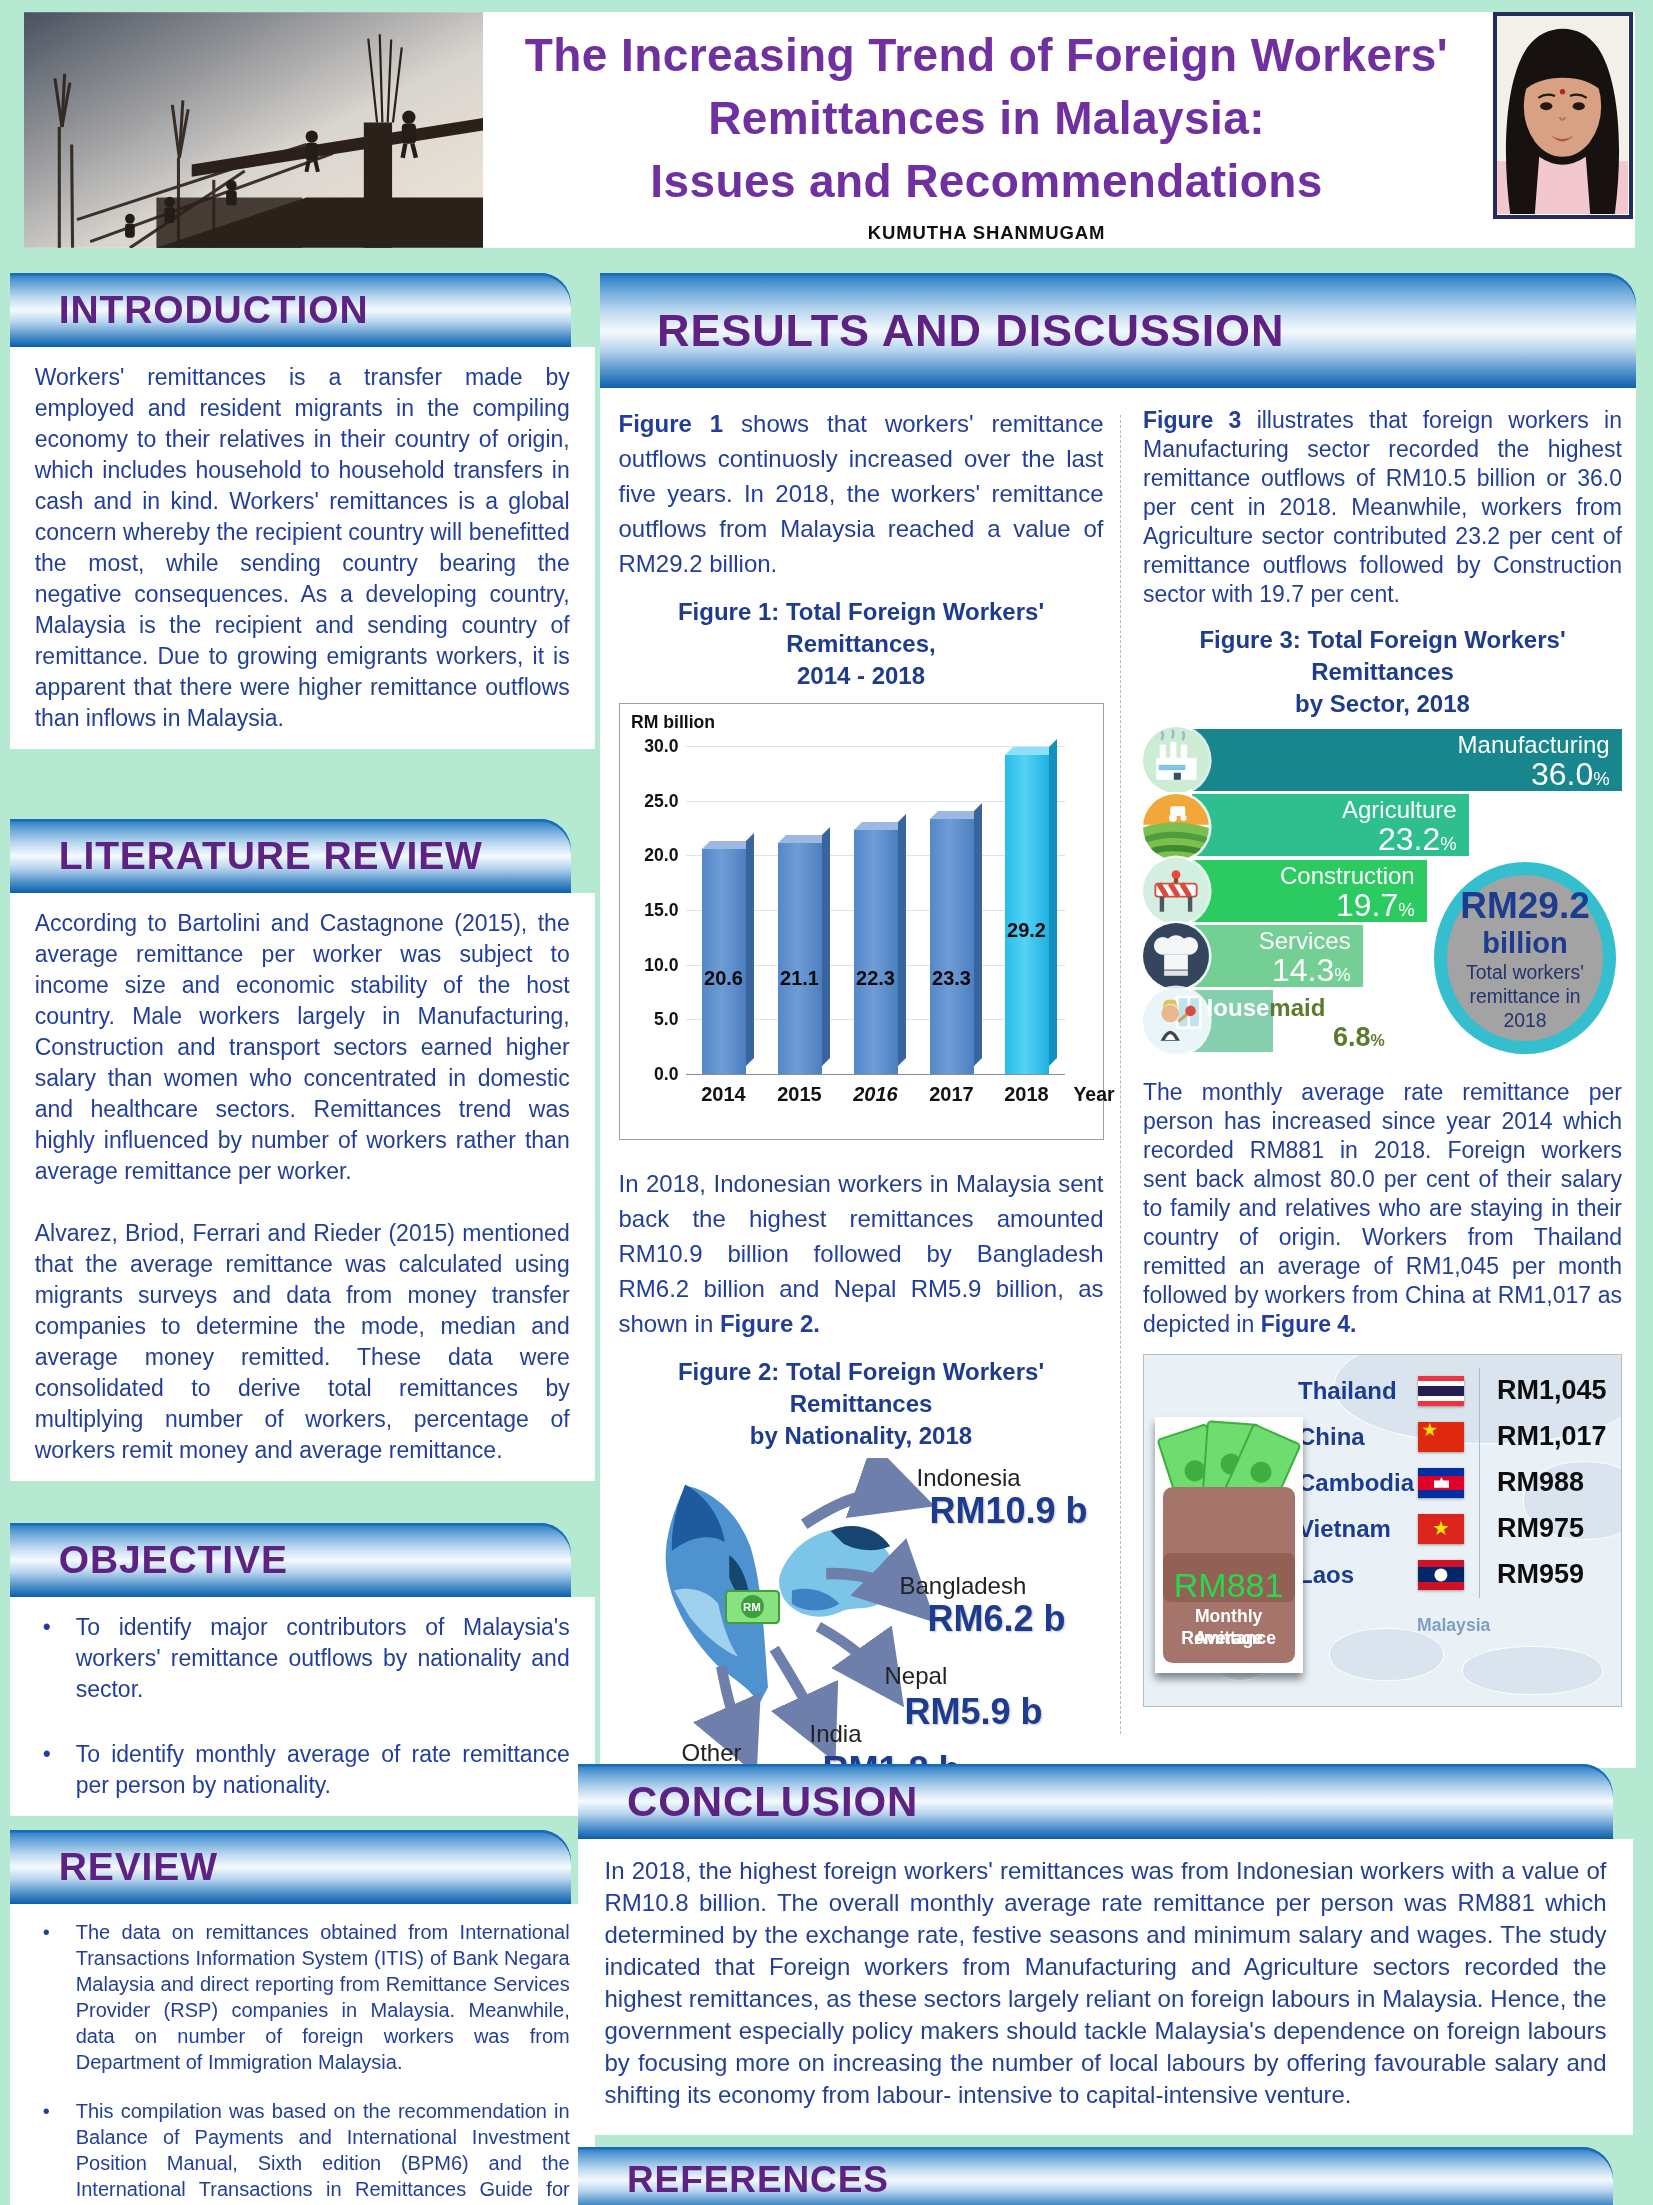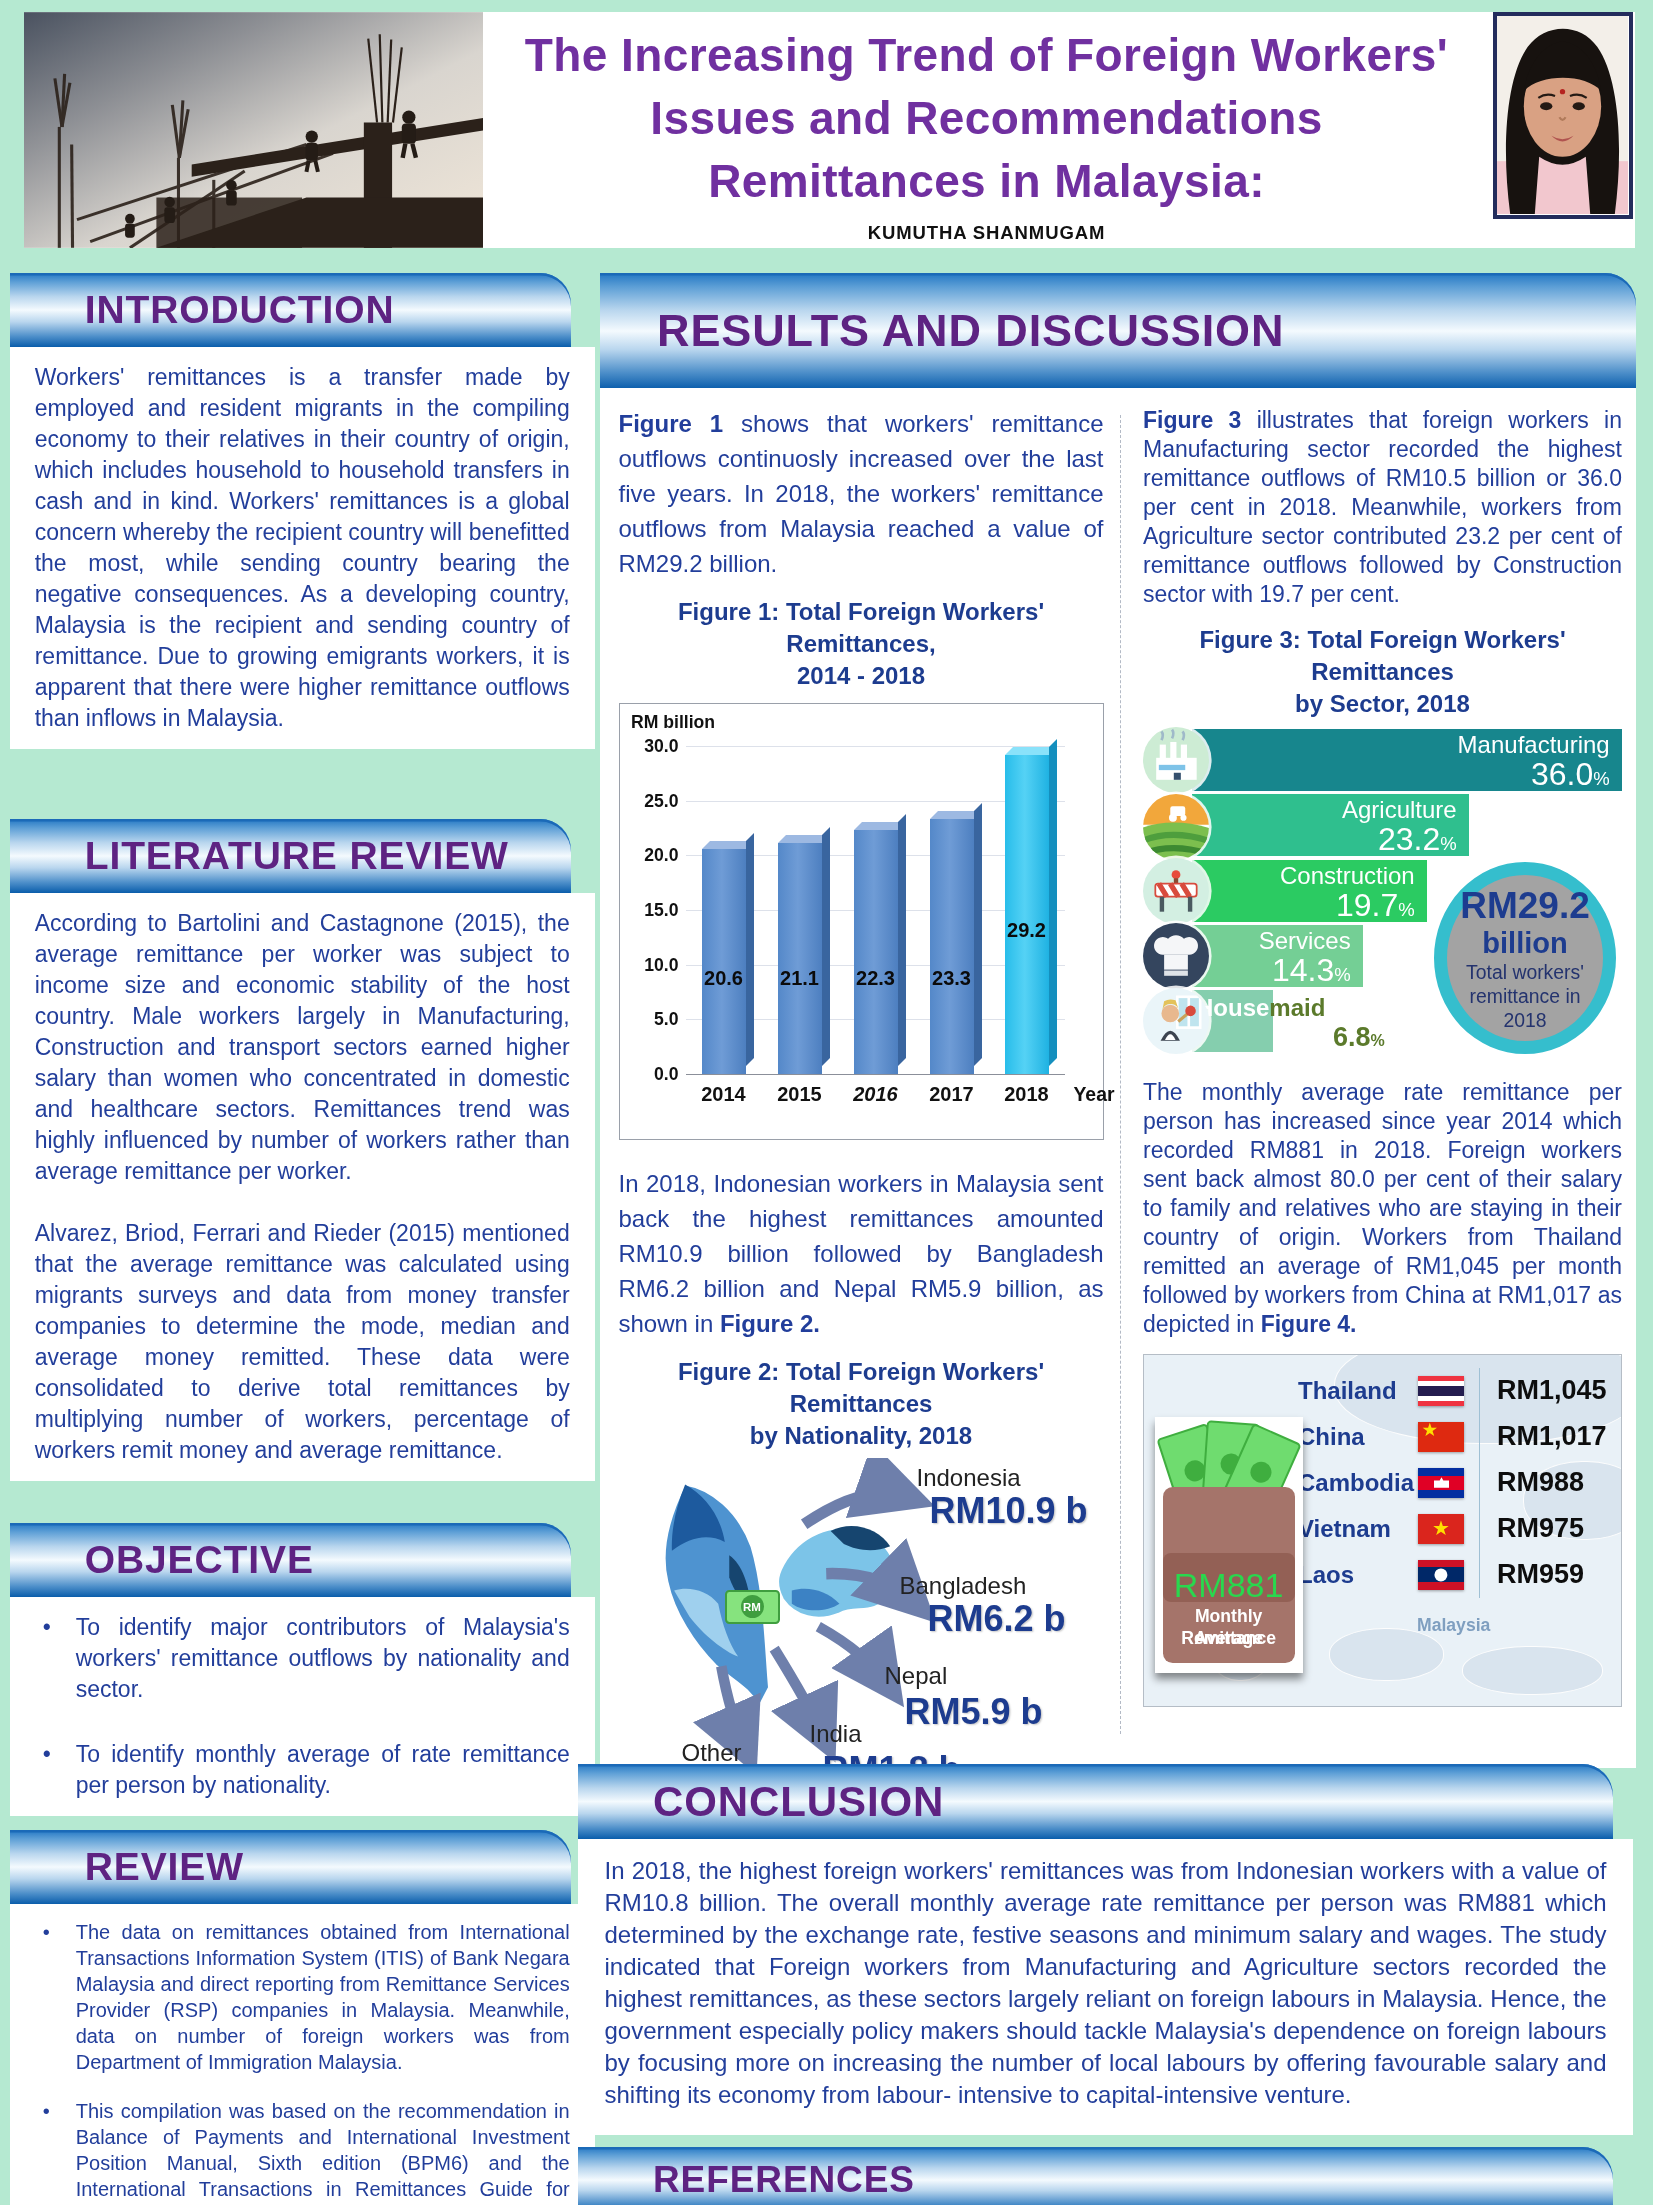--- a/index.html
+++ b/index.html
@@ -12,21 +12,21 @@
   .photo-left { position:absolute; left:0; top:0; width:459px; height:236px; overflow:hidden; }
   .title-wrap { position:absolute; left:465px; top:12.3px; width:995px; text-align:center; }
   .title-line { color:#7030a0; font-weight:800; font-size:46px; line-height:63px; letter-spacing:0.4px; }
   .author-line { margin-top:9.7px; color:#111; font-weight:700; font-size:18.5px; letter-spacing:0.9px; }
   .photo-right { position:absolute; left:1469px; top:0.9px; width:140px; height:207px; border:4.4px solid #232c5c; background:#fff; overflow:hidden; }
 
   
   .band { position:relative; height:74px; border-radius:0 31px 0 0;
           background:linear-gradient(180deg,#2276c3 0%,#5d9fd6 12%,#b9d6ee 32%,#f4fafe 50%,#b9d6ee 66%,#4c8ec9 86%,#0a5dab 100%);
           box-shadow:inset 0 2.6px 0 #1b6ab8; display:flex; align-items:center; }
-  .band h2 { padding-left:75px; font-size:39px; font-weight:800; color:#5e2382; letter-spacing:0.9px; }
+  .band h2 { padding-left:49px; font-size:39px; font-weight:800; color:#5e2382; letter-spacing:0.9px; }
   .panel { background:#fff; }
 
   
   .sec { position:absolute; left:9.7px; width:578px; }
   .sec .band { width:561px; }
   .sec .panel { width:585px; padding:15px 25px; }
   .body-txt { color:#223e9b; font-size:23px; line-height:31px; text-align:justify; }
   .para-gap { margin-top:31px; }
   .bullet { position:relative; padding-left:41px; color:#223e9b; font-size:23px; line-height:31px; text-align:justify; }
   .bullet::before { content:"•"; position:absolute; left:8px; top:0; color:#223e9b; }
@@ -183,22 +183,22 @@
           <circle cx="470" cy="392" r="12"></circle>
             <rect x="458" y="404" width="24" height="34" rx="7"></rect>
           <circle cx="240" cy="468" r="11"></circle>
             <rect x="229" y="479" width="22" height="32" rx="7"></rect>
         </g>
       </svg>
     </div>
 
     <div class="title-wrap">
       <div class="title-line">The Increasing Trend of Foreign Workers'</div>
+      <div class="title-line">Remittances in Malaysia:</div>
       <div class="title-line">Issues and Recommendations</div>
-      <div class="title-line">Remittances in Malaysia:</div>
       <div class="author-line">KUMUTHA SHANMUGAM</div>
     </div>
 
     <div class="photo-right">
       <svg width="131" height="198" viewBox="0 0 298 450">
         <rect width="298" height="450" fill="#f3efe9"></rect>
         <rect y="330" width="298" height="120" fill="#f2c7ce"></rect>
         <path d="M30,450 C10,300 20,140 70,70 C110,15 190,15 228,70 C278,140 288,300 268,450 Z" fill="#17120f"></path>
         <ellipse cx="149" cy="205" rx="88" ry="115" fill="#d9a183"></ellipse>
         <path d="M61,170 C75,90 120,60 149,58 C180,60 225,90 237,170 C200,130 100,130 61,170 Z" fill="#17120f"></path>

